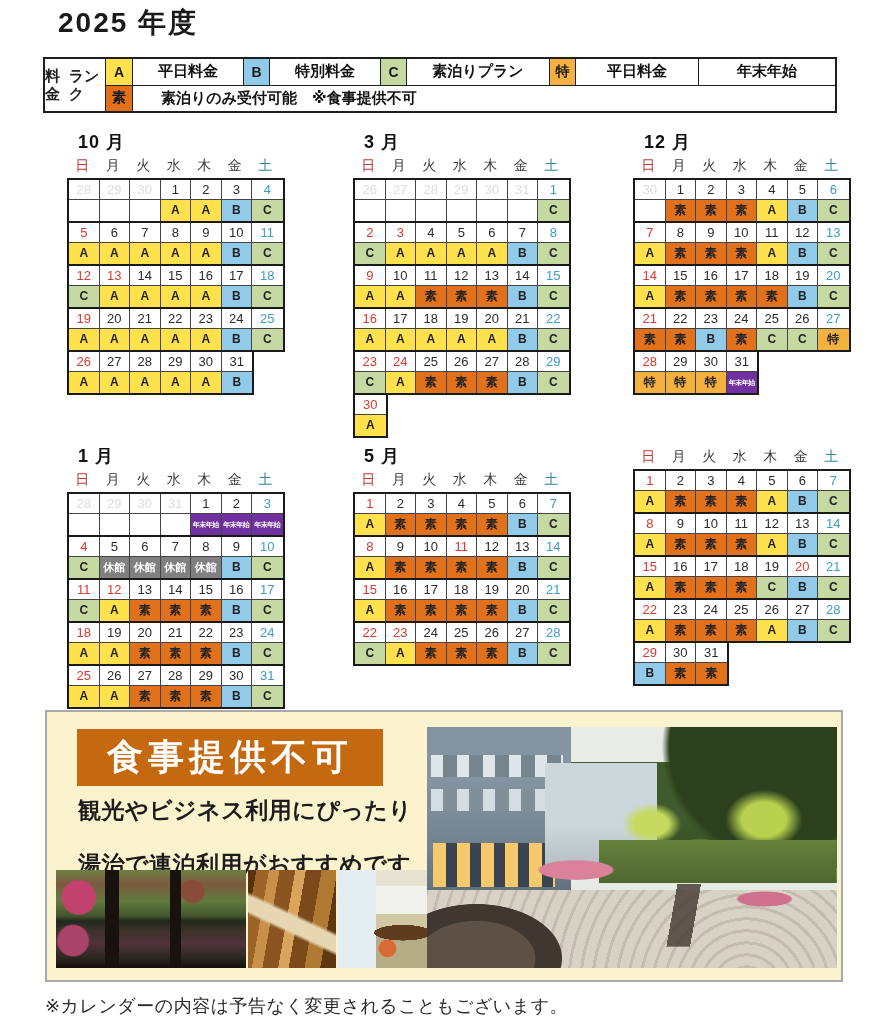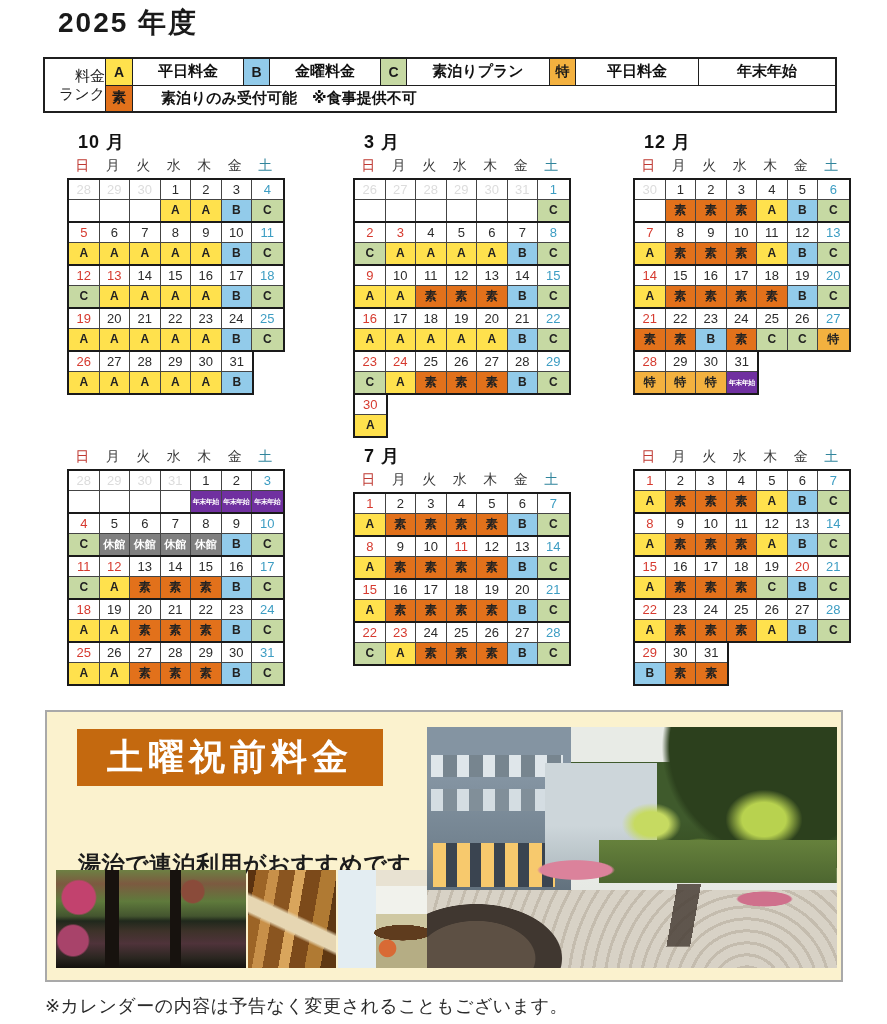--- a/index.html
+++ b/index.html
@@ -12,22 +12,22 @@
   .page-title{
     position:absolute;left:58px;top:4px;font-size:28px;font-weight:bold;
     letter-spacing:2px;color:#1a1a1a;
   }
   
   .legend{
     position:absolute;left:43px;top:57px;width:794px;height:56px;
     border:2px solid #1f1f1f;box-sizing:border-box;display:flex;background:#fff;
   }
   .lg-rank{
-    width:60px;border-right:1px solid #1f1f1f;display:flex;flex-direction:column;
-    align-items:flex-end;justify-content:center;font-size:15px;font-weight:normal;line-height:18px;
+    width:60px;border-right:1px solid #1f1f1f;display:flex;
+    align-items:center;justify-content:center;font-size:15px;font-weight:bold;line-height:18px;
   }
   .lg-main{flex:1;display:flex;flex-direction:column;}
   .lg-row{display:flex;flex:1;align-items:stretch;}
   .lg-row1{border-bottom:1px solid #1f1f1f;}
   .lg-sw{
     width:27px;display:flex;align-items:center;justify-content:center;
     font-size:14px;font-weight:bold;border-left:1px solid #1f1f1f;border-right:1px solid #1f1f1f;
     box-sizing:border-box;color:#1a1a1a;
   }
   .lg-sw:first-child{border-left:none;}
@@ -139,21 +139,21 @@
 <div class="legend">
   <div class="lg-rank">
     <span>料金</span>
     <span>ランク</span>
   </div>
   <div class="lg-main">
     <div class="lg-row lg-row1">
       <div class="lg-sw" style="background: rgb(255, 225, 77);">A</div>
       <div class="lg-lab w1">平日料金</div>
       <div class="lg-sw" style="background: rgb(146, 203, 234);">B</div>
-      <div class="lg-lab w2">金曜料金</div>
+      <div class="lg-lab w2">特別料金</div>
       <div class="lg-sw" style="background: rgb(198, 217, 163);">C</div>
       <div class="lg-lab w3">素泊りプラン</div>
       <div class="lg-sw" style="background: rgb(243, 177, 63);">特</div>
       <div class="lg-lab w4">平日料金</div>
       <div class="lg-lab w5" style="border-left:1px solid #1f1f1f;">年末年始</div>
     </div>
     <div class="lg-row lg-row2">
       <div class="lg-sw" style="background: rgb(226, 113, 27);">素</div>
       <div class="lg-lab">素泊りのみ受付可能　※食事提供不可</div>
     </div>
@@ -427,20 +427,21 @@
         <div class="dcell" style="color: rgb(43, 43, 43);">29</div>
         <div class="dcell" style="color: rgb(43, 43, 43);">30</div>
         <div class="dcell lastcol" style="color: rgb(43, 43, 43);">31</div>
         <div class="ccell" style="background: rgb(243, 177, 63);">特</div>
         <div class="ccell" style="background: rgb(243, 177, 63);">特</div>
         <div class="ccell" style="background: rgb(243, 177, 63);">特</div>
         <div class="ccell lastcol tinytxt" style="background: rgb(112, 48, 160);">年末年始</div>
       </div>
     </div>
     <div class="month" style="left: 45px; top: 438px;">
+      <div class="m-title">1 月</div>
       <div class="m-head">
         <span style="color: rgb(191, 58, 51);">日</span>
         <span>月</span>
         <span>火</span>
         <span>水</span>
         <span>木</span>
         <span>金</span>
         <span style="color: rgb(49, 133, 156);">土</span>
       </div>
       <div class="week first" style="grid-template-columns: repeat(7, 30.5px);">
@@ -518,21 +519,21 @@
         <div class="ccell" style="background: rgb(255, 225, 77);">A</div>
         <div class="ccell" style="background: rgb(255, 225, 77);">A</div>
         <div class="ccell" style="background: rgb(226, 113, 27);">素</div>
         <div class="ccell" style="background: rgb(226, 113, 27);">素</div>
         <div class="ccell" style="background: rgb(226, 113, 27);">素</div>
         <div class="ccell" style="background: rgb(146, 203, 234);">B</div>
         <div class="ccell lastcol" style="background: rgb(198, 217, 163);">C</div>
       </div>
     </div>
     <div class="month" style="left: 331px; top: 438px;">
-      <div class="m-title">7 月</div>
+      <div class="m-title">5 月</div>
       <div class="m-head">
         <span style="color: rgb(191, 58, 51);">日</span>
         <span>月</span>
         <span>火</span>
         <span>水</span>
         <span>木</span>
         <span>金</span>
         <span style="color: rgb(49, 133, 156);">土</span>
       </div>
       <div class="week first" style="grid-template-columns: repeat(7, 30.5px);">
@@ -680,22 +681,23 @@
         <div class="dcell lastcol" style="color: rgb(43, 43, 43);">31</div>
         <div class="ccell" style="background: rgb(146, 203, 234);">B</div>
         <div class="ccell" style="background: rgb(226, 113, 27);">素</div>
         <div class="ccell lastcol" style="background: rgb(226, 113, 27);">素</div>
       </div>
     </div>
   </div>
 
 <div class="banner">
   <div class="banner-title-box">
-    <span>土曜祝前料金</span>
+    <span>食事提供不可</span>
   </div>
+  <div class="banner-line bl0">観光やビジネス利用にぴったり</div>
   <div class="banner-line bl2">湯治で連泊利用がおすすめです</div>
   <div class="photo photo1"></div>
   <div class="photo photo2"></div>
   <div class="photo photo3"></div>
   <div class="photo photo4"></div>
 </div>
 
 <div class="footnote">※カレンダーの内容は予告なく変更されることもございます。</div>
 
 </body></html>

